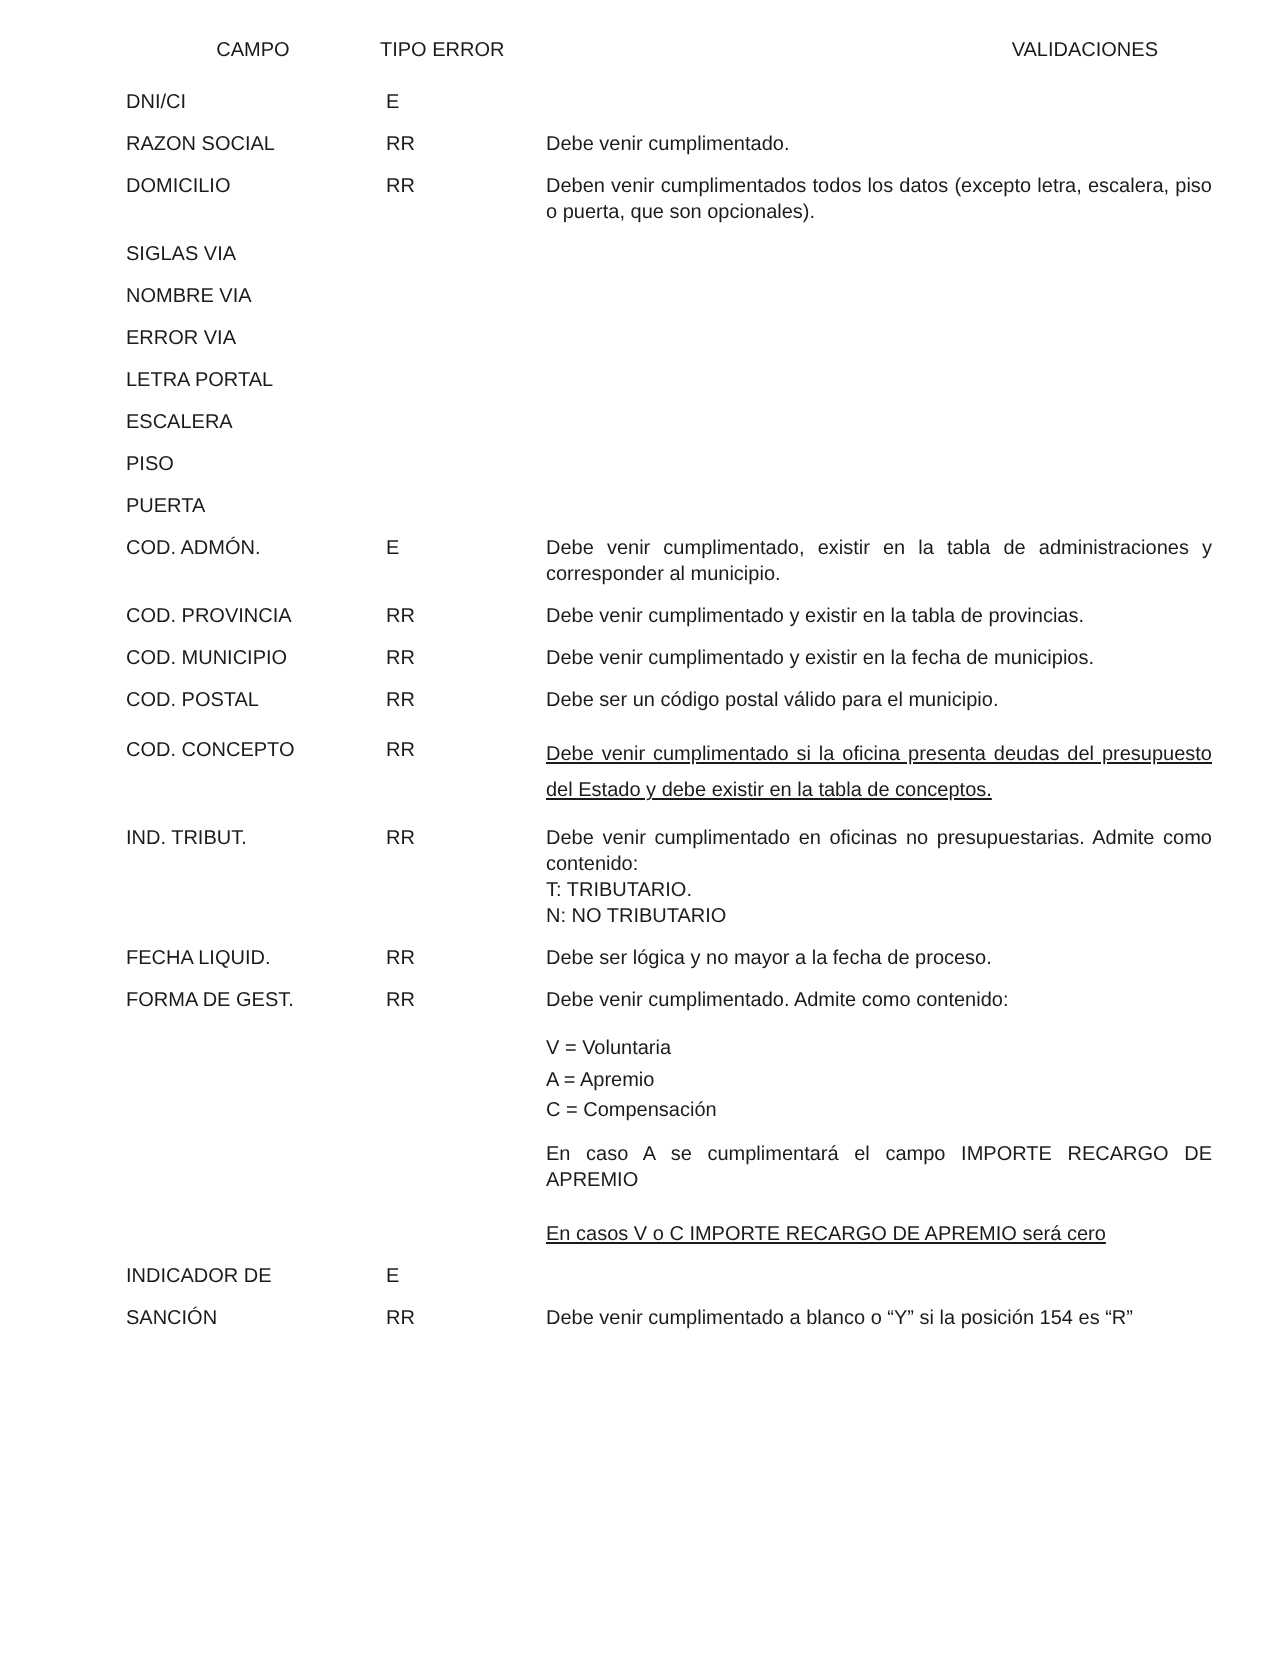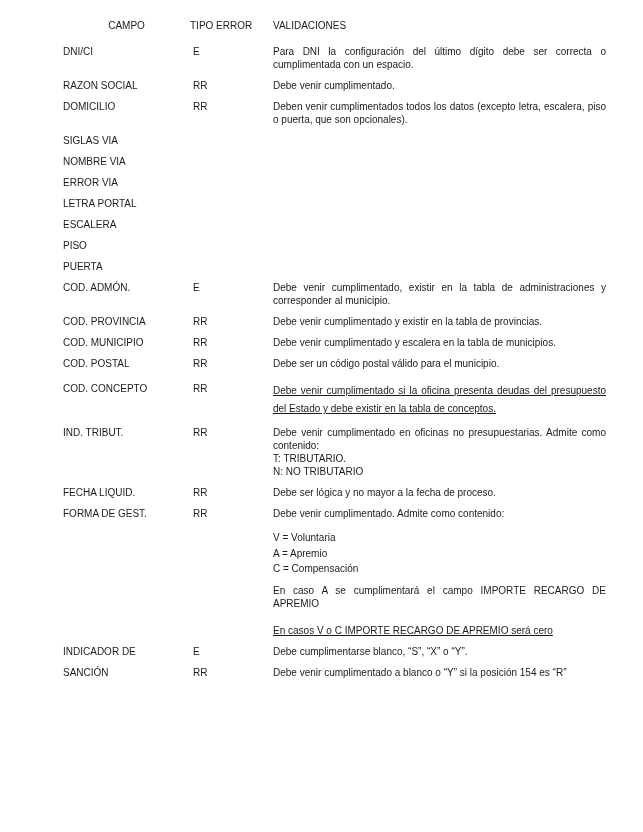--- a/index.html
+++ b/index.html
@@ -18,21 +18,21 @@
   }
   .grid-row {
     display: grid;
     grid-template-columns: 127px 83px 1fr;
     align-items: start;
   }
   
   .table-header { margin-bottom: 13px; }
   .table-header .h-campo { text-align: center; }
   .table-header .h-tipo { text-align: left; }
-  .table-header .h-val { text-align: left; padding-right: 27px; }
+  .table-header .h-val { text-align: right; padding-right: 27px; }
   
   .row { margin-bottom: 8px; }
   .cell-campo { white-space: nowrap; }
   .cell-tipo { padding-left: 3px; }
   .cell-val p {
     margin: 0;
     text-align: justify;
   }
   .cell-val p + p { margin-top: 9px; }
   
@@ -52,23 +52,20 @@
 <div class="page">
   <div class="grid-row table-header">
     <div class="h-campo">CAMPO</div>
     <div class="h-tipo">TIPO ERROR</div>
     <div class="h-val">VALIDACIONES</div>
   </div>
   <div id="rows">
       <div class="grid-row row">
         <div class="cell-campo">DNI/CI</div>
         <div class="cell-tipo">E</div>
-        <div class="cell-val">
-          <p>Para DNI la configuración del último dígito debe ser correcta o cumplimentada con un espacio.</p>
-        </div>
       </div>
       <div class="grid-row row">
         <div class="cell-campo">RAZON SOCIAL</div>
         <div class="cell-tipo">RR</div>
         <div class="cell-val">
           <p>Debe venir cumplimentado.</p>
         </div>
       </div>
       <div class="grid-row row">
         <div class="cell-campo">DOMICILIO</div>
@@ -123,21 +120,21 @@
         <div class="cell-campo">COD. PROVINCIA</div>
         <div class="cell-tipo">RR</div>
         <div class="cell-val">
           <p>Debe venir cumplimentado y existir en la tabla de provincias.</p>
         </div>
       </div>
       <div class="grid-row row">
         <div class="cell-campo">COD. MUNICIPIO</div>
         <div class="cell-tipo">RR</div>
         <div class="cell-val">
-          <p>Debe venir cumplimentado y escalera en la tabla de municipios.</p>
+          <p>Debe venir cumplimentado y existir en la fecha de municipios.</p>
         </div>
       </div>
       <div class="grid-row row">
         <div class="cell-campo">COD. POSTAL</div>
         <div class="cell-tipo">RR</div>
         <div class="cell-val">
           <p>Debe ser un código postal válido para el municipio.</p>
         </div>
       </div>
       <div class="grid-row row">
@@ -168,23 +165,20 @@
         <div class="cell-val">
           <p>Debe venir cumplimentado. Admite como contenido:</p>
           <p class="lines">V = Voluntaria<br>A = Apremio<br>C = Compensación</p>
           <p>En caso A se cumplimentará el campo IMPORTE RECARGO DE APREMIO</p>
           <p>En casos V o C IMPORTE RECARGO DE APREMIO será cero</p>
         </div>
       </div>
       <div class="grid-row row">
         <div class="cell-campo">INDICADOR DE</div>
         <div class="cell-tipo">E</div>
-        <div class="cell-val">
-          <p>Debe cumplimentarse blanco, “S”, “X” o “Y”.</p>
-        </div>
       </div>
       <div class="grid-row row">
         <div class="cell-campo">SANCIÓN</div>
         <div class="cell-tipo">RR</div>
         <div class="cell-val">
           <p>Debe venir cumplimentado a blanco o “Y” si la posición 154 es “R”</p>
         </div>
       </div>
     </div>
 </div>

